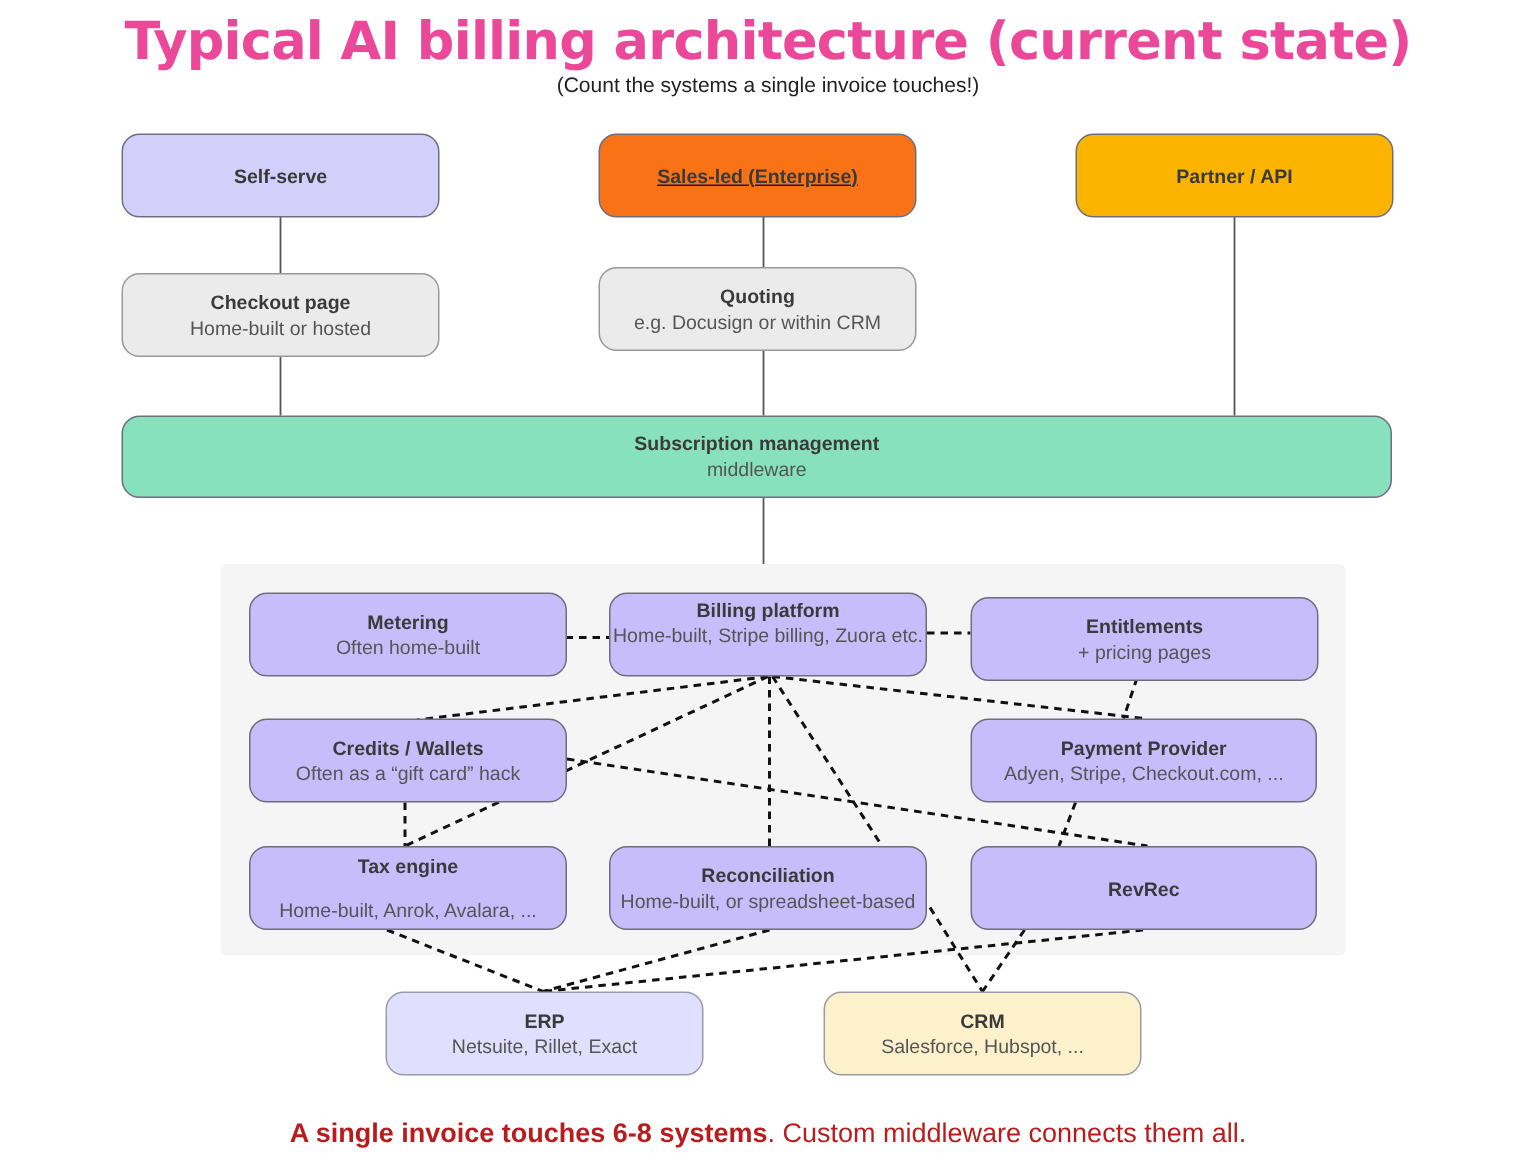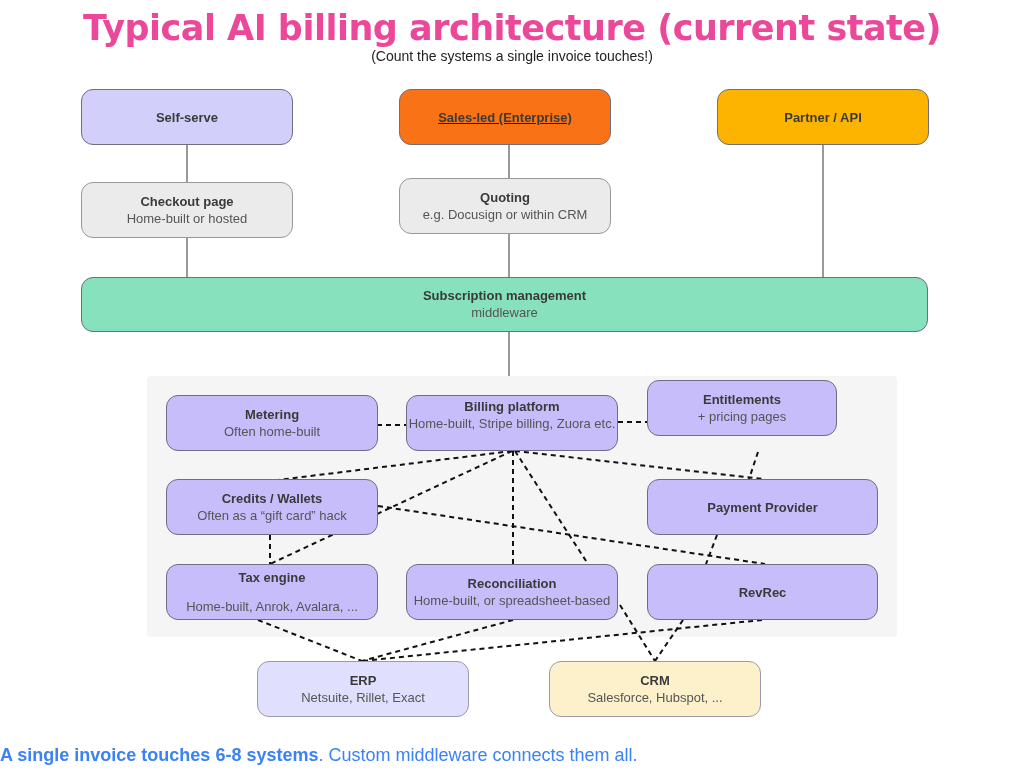--- a/index.html
+++ b/index.html
@@ -19,22 +19,22 @@
   .box .name { font-weight: bold; font-size: 13px; color: #3a3a3a; line-height: 17px; }
   .box .desc { font-size: 13px; color: #555; line-height: 18px; }
   .c-purple-light { background: #d2cffb; }
   .c-pink { background: #f97316; text-decoration: underline; }
   .c-orange { background: #fdb400; align-items: center; }
   .c-gray { background: #ebebeb; }
   .c-green { background: #86e1bc; }
   .c-purple { background: #c8bdfb; }
   .c-lavender { background: #e0dffd; }
   .c-cream { background: #fdf1cc; }
-  .footer { position: absolute; left: 0; top: 745px; width: 1024px; 
-            font-size: 18px; color: #3b82f6; }
+  .footer { position: absolute; left: 0; top: 745px; width: 1024px; text-align: center;
+            font-size: 18px; color: #b91c1c; }
   .footer b { font-weight: bold; }
 </style>
 </head>
 <body>
 
 <div class="title">Typical AI billing architecture (current state)</div>
 <div class="subtitle">(Count the systems a single invoice touches!)</div>
 
 <div class="panel"></div>
 
@@ -92,30 +92,31 @@
 </div>
 
 <div class="box c-purple" style="left:166px;top:395px;width:212px;height:56px;">
   <div class="name">Metering</div>
   <div class="desc">Often home-built</div>
 </div>
 <div class="box c-purple" style="left:406px;top:395px;width:212px;height:56px;justify-content:flex-start;padding-top:2px;">
   <div class="name">Billing platform</div>
   <div class="desc" style="line-height:17px;">Home-built, Stripe billing, Zuora etc.</div>
 </div>
-<div class="box c-purple" style="left:647px;top:380px;width:190px;height:56px;">
+<div class="box c-purple" style="left:647px;top:398px;width:232px;height:56px;">
   <div class="name">Entitlements</div>
   <div class="desc">+ pricing pages</div>
 </div>
 <div class="box c-purple" style="left:166px;top:479px;width:212px;height:56px;">
   <div class="name">Credits / Wallets</div>
   <div class="desc">Often as a “gift card” hack</div>
 </div>
 <div class="box c-purple" style="left:647px;top:479px;width:231px;height:56px;">
   <div class="name">Payment Provider</div>
+  <div class="desc">Adyen, Stripe, Checkout.com, ...</div>
 </div>
 <div class="box c-purple" style="left:166px;top:564px;width:212px;height:56px;gap:12px;">
   <div class="name">Tax engine</div>
   <div class="desc">Home-built, Anrok, Avalara, ...</div>
 </div>
 <div class="box c-purple" style="left:406px;top:564px;width:212px;height:56px;">
   <div class="name">Reconciliation</div>
   <div class="desc" style="white-space:nowrap;">Home-built, or spreadsheet-based</div>
 </div>
 <div class="box c-purple" style="left:647px;top:564px;width:231px;height:56px;">

